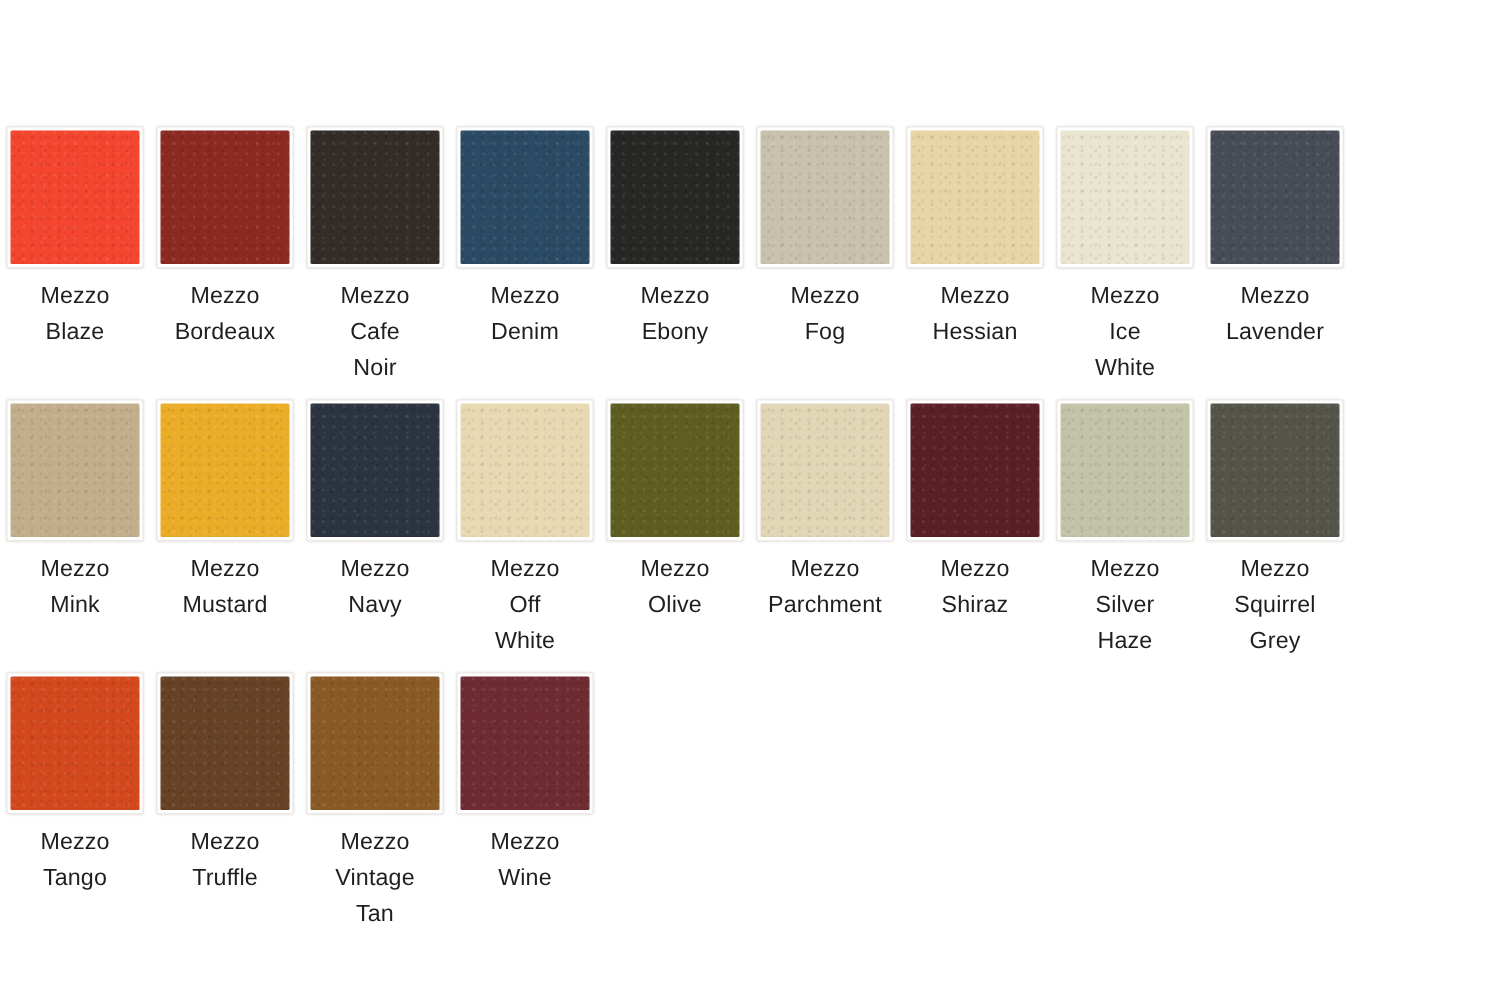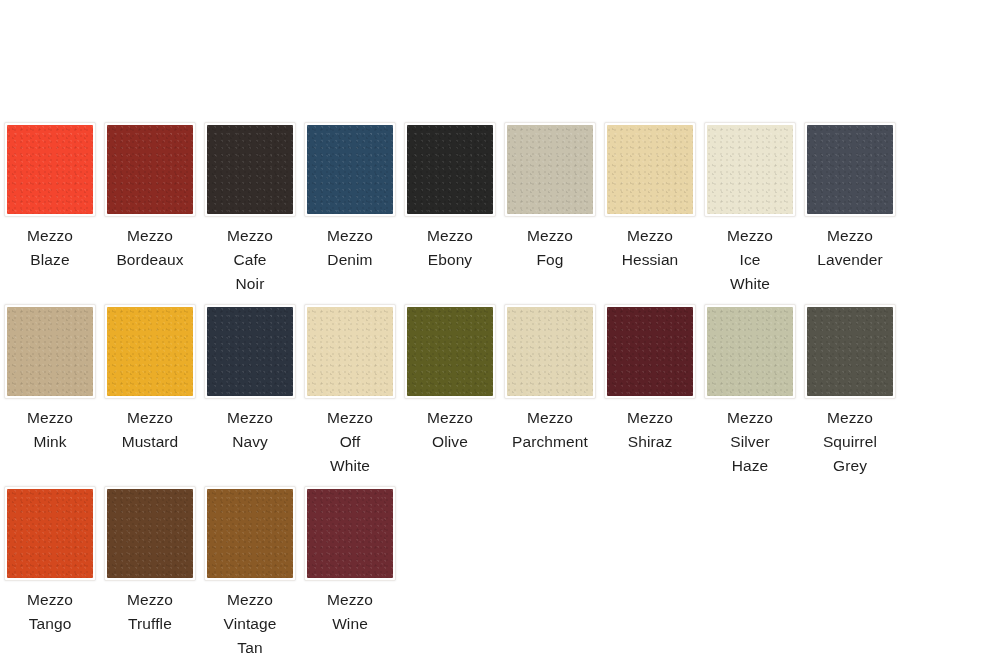--- a/index.html
+++ b/index.html
@@ -24,21 +24,20 @@
     box-sizing: border-box;
   }
   .swatch-grid {
     position: absolute;
     left: 0px;
     top: 84px;
     width: 944px;
     display: flex;
     flex-wrap: wrap;
     align-content: flex-start;
-    margin-top: 38px;
   }
   .swatch-cell {
     width: 100px;
     box-sizing: border-box;
     padding: 0 4px;
     margin-bottom: 8px;
     display: flex;
     flex-direction: column;
     align-items: center;
   }

